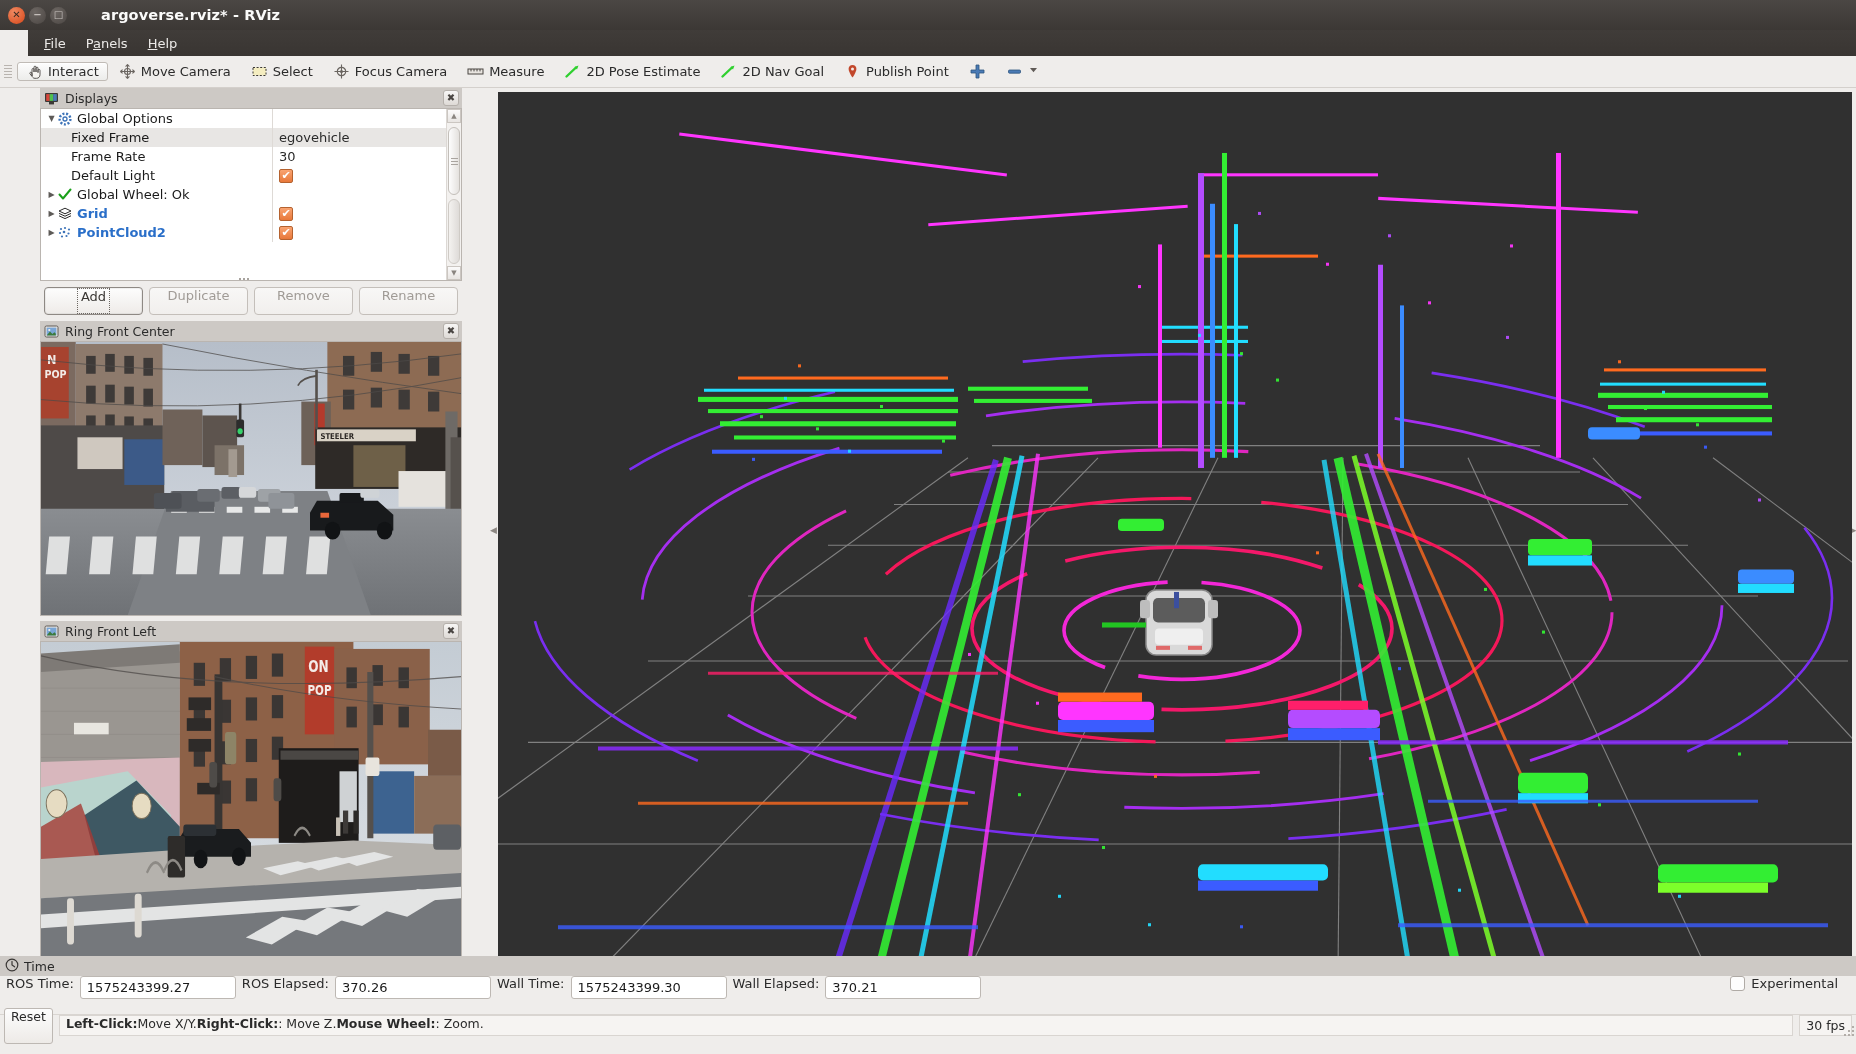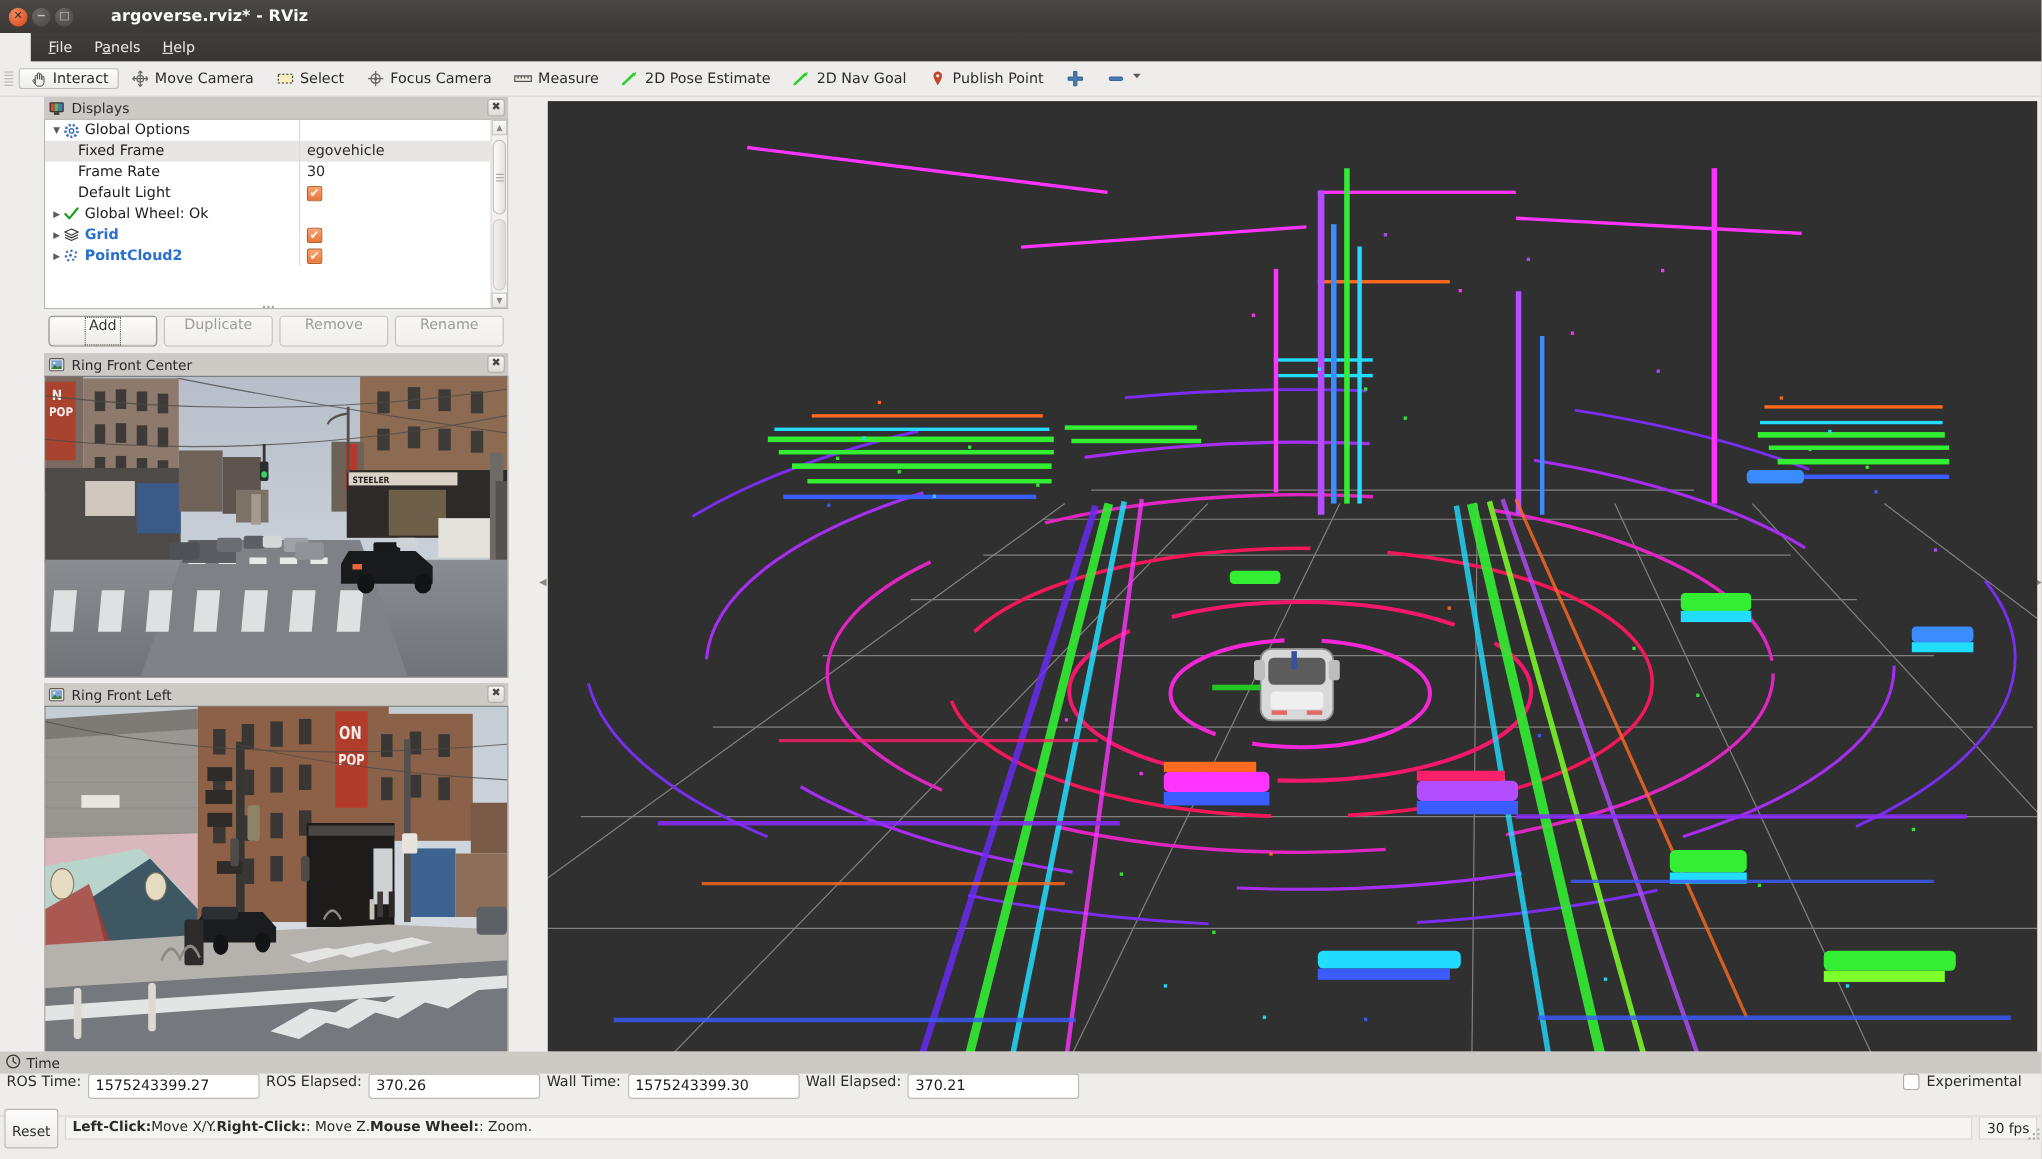--- a/index.html
+++ b/index.html
@@ -170,21 +170,21 @@
   .tf-input {
     height:23px; background:#fff; border:1px solid #bdb8b3; border-radius:3px;
     padding:0 6px; display:flex; align-items:center; font-size:13px; color:#1a1a1a;
   }
   .chk-exp { width:15px;height:15px;border:1px solid #b0aba6;border-radius:3px;background:#fdfdfd;flex:0 0 auto;}
   #statusbar {
     position:absolute; left:0; right:0; bottom:0; height:24px;
     display:flex; align-items:center; gap:6px; padding:0 4px 2px 4px;
     border-top:1px solid #d9d5d1;
   }
-  #reset-btn { height:36px; padding:12px 6px; border:1px solid #bdb8b3; border-radius:3px;
+  #reset-btn { height:36px; padding:0 6px; border:1px solid #bdb8b3; border-radius:3px;
                background:linear-gradient(180deg,#fdfdfd,#edeae7); font-size:12.5px; }
   #hint { flex:1; height:21px; border:1px solid #d9d5d1; background:#f6f4f2; display:flex;
           align-items:flex-start; padding:0 6px; font-size:12.5px; }
   #fps { height:21px; border:1px solid #d9d5d1; background:#f6f4f2; display:flex;
          align-items:center; padding:0 6px; font-size:12.5px; }
   b { font-weight:bold; }
   .resize-grip { width:12px;height:12px; position:absolute; right:1px; bottom:1px; }
 </style>
 </head>
 <body>

